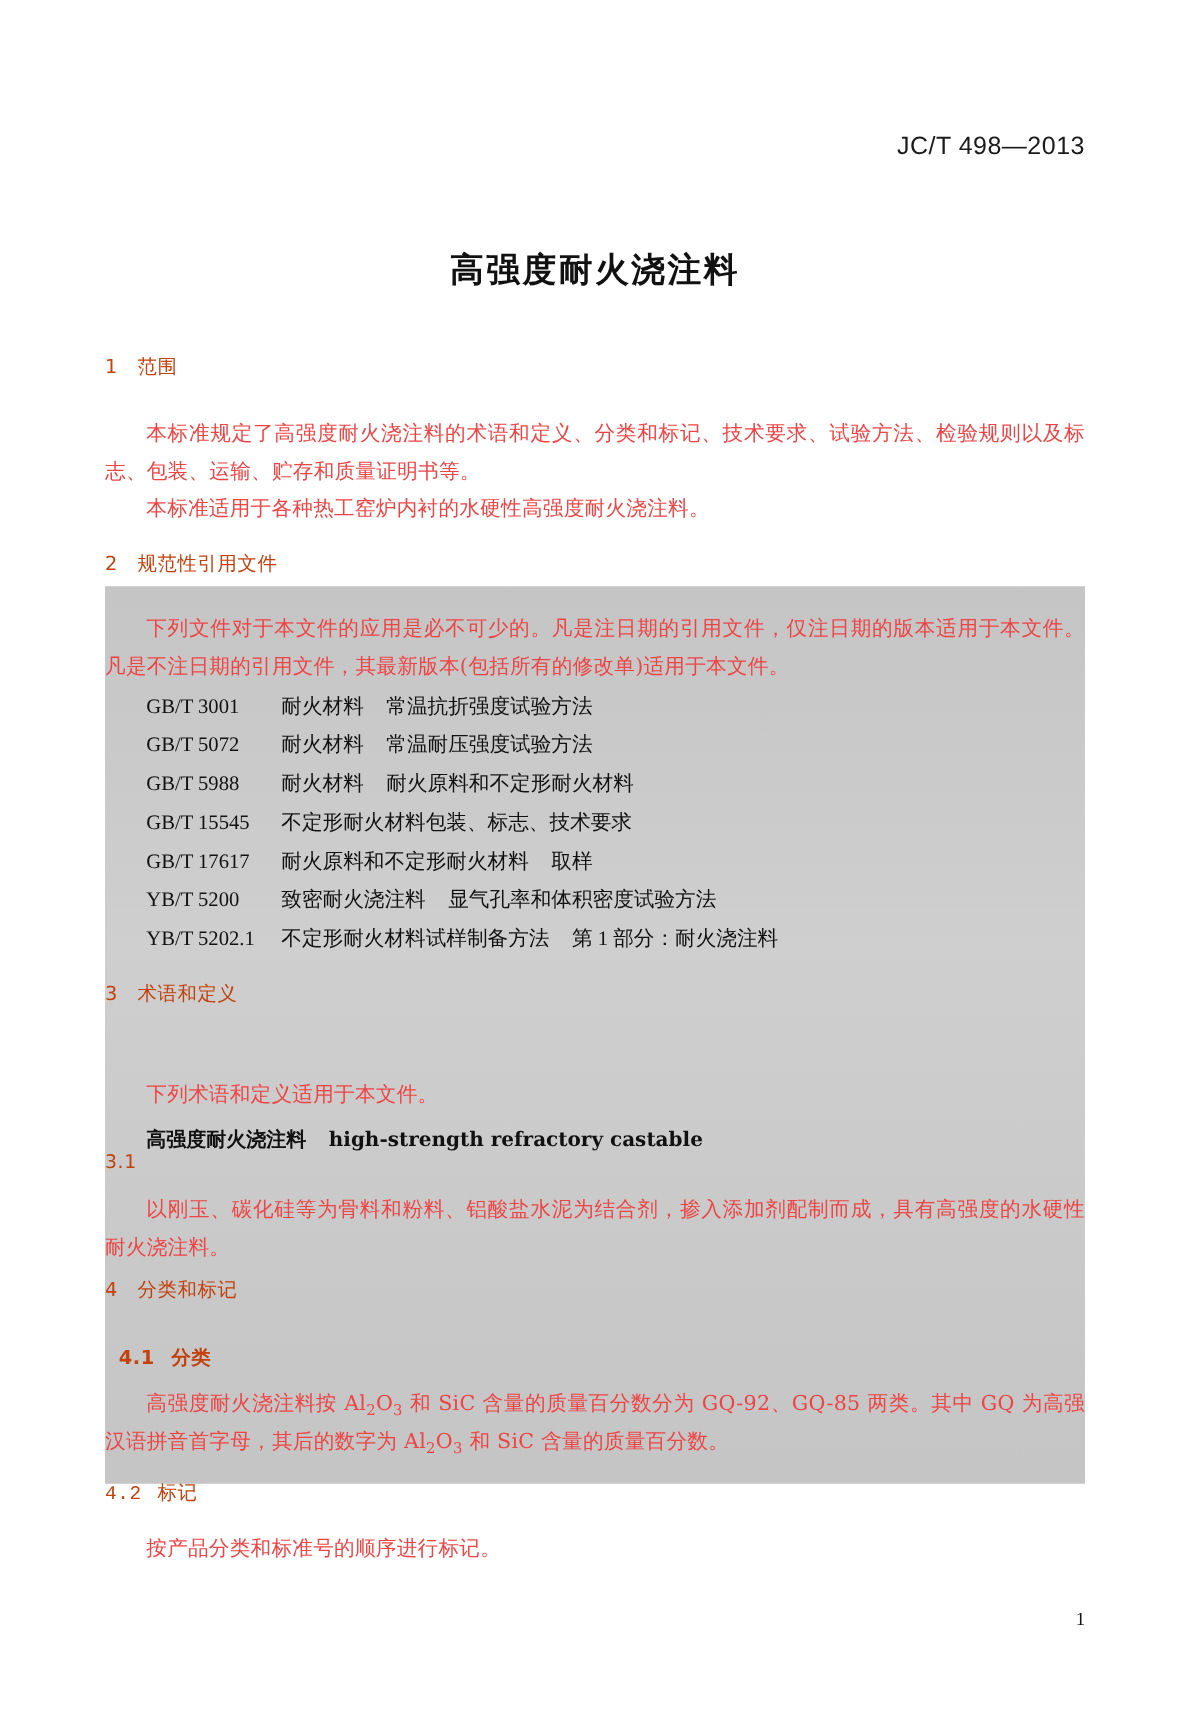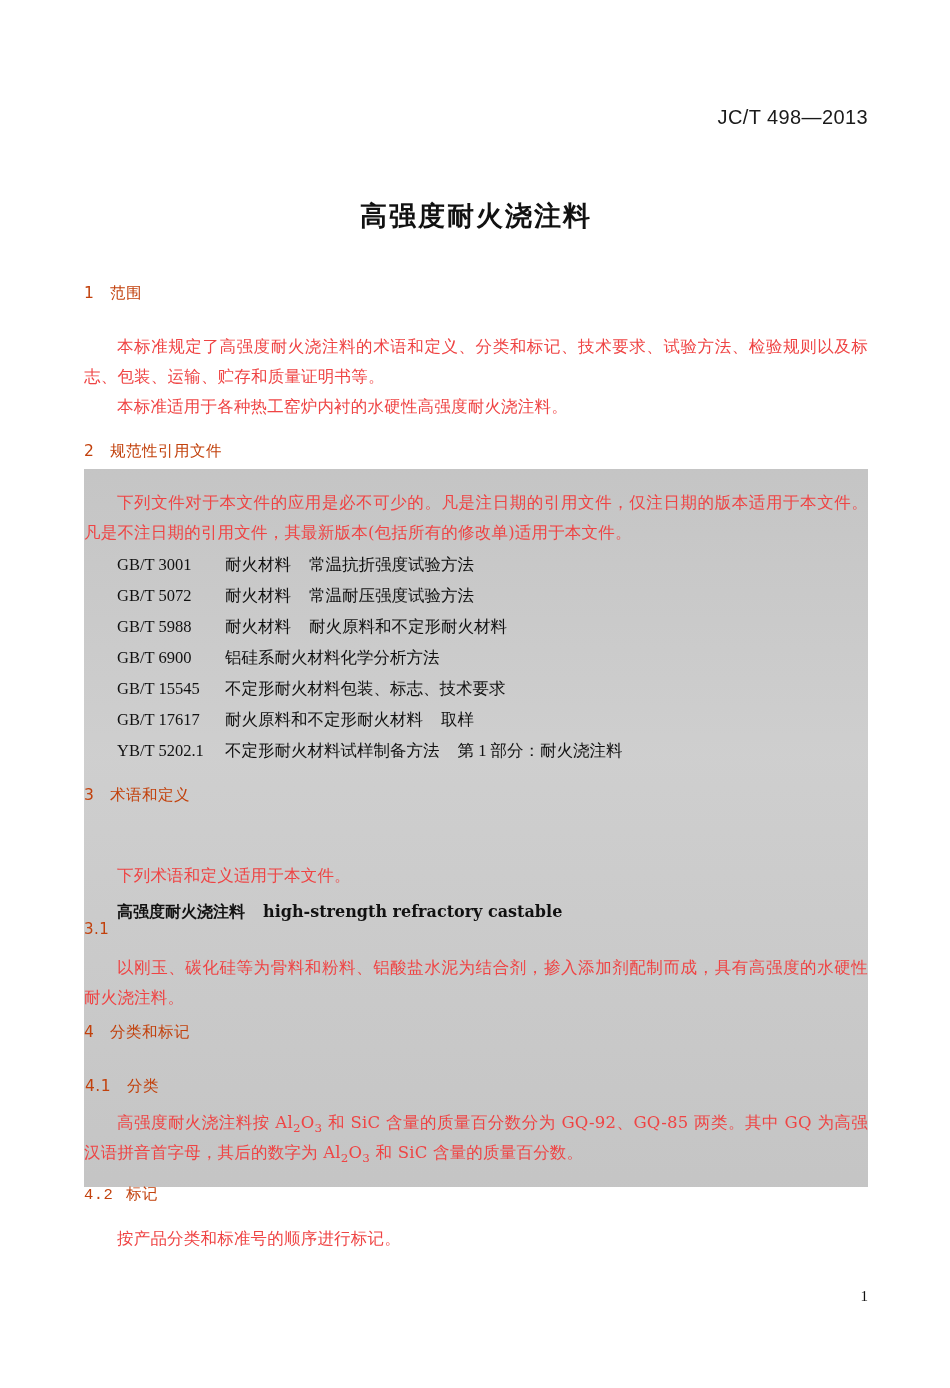--- a/index.html
+++ b/index.html
@@ -155,27 +155,27 @@
         <div class="ref-item">
           <span class="code">GB/T 3001</span><span class="t2">耐火材料</span><span class="gapsp"></span><span>常温抗折强度试验方法</span>
         </div>
         <div class="ref-item">
           <span class="code">GB/T 5072</span><span class="t2">耐火材料</span><span class="gapsp"></span><span>常温耐压强度试验方法</span>
         </div>
         <div class="ref-item">
           <span class="code">GB/T 5988</span><span class="t2">耐火材料</span><span class="gapsp"></span><span>耐火原料和不定形耐火材料</span>
         </div>
         <div class="ref-item">
-          <span class="code">GB/T 6900</span><span>铝硅系耐火材料化学分析方法</span>
-        </div>
-        <div class="ref-item">
           <span class="code">GB/T 15545</span><span>不定形耐火材料包装、标志、技术要求</span>
         </div>
         <div class="ref-item">
           <span class="code">GB/T 17617</span><span class="t2">耐火原料和不定形耐火材料</span><span class="gapsp"></span><span>取样</span>
+        </div>
+        <div class="ref-item">
+          <span class="code">YB/T 5200</span><span class="t2">致密耐火浇注料</span><span class="gapsp"></span><span>显气孔率和体积密度试验方法</span>
         </div>
         <div class="ref-item">
           <span class="code">YB/T 5202.1</span><span class="t2">不定形耐火材料试样制备方法</span><span class="gapsp"></span><span>第 1 部分：耐火浇注料</span>
         </div>
       </div>
 
       <div class="sec-head" style="position:absolute; top:769px; left:0;margin-top:16px;">
         <span class="num">3</span><span>术语和定义</span>
       </div>
 
@@ -186,21 +186,21 @@
       <div style="position:absolute; top:902px; left:33px; width:751px;">
         <span class="term-bold">高强度耐火浇注料</span><span class="gapsp"></span><span class="term-en">high-strength refractory castable</span>
       </div>
 
       <div class="para indent" style="position:absolute; top:953px; left:0; width:784px;">以刚玉、碳化硅等为骨料和粉料、铝酸盐水泥为结合剂，掺入添加剂配制而成，具有高强度的水硬性耐火浇注料。</div>
 
       <div class="sec-head" style="position:absolute; top:1022px; left:0;">
         <span class="num">4</span><span>分类和标记</span>
       </div>
 
-      <div class="sec-head" style="position:absolute; top:1076px; left:1px;">
+      <div class="sec-head" style="position:absolute; top:1076px; left:11px;font-weight:bold;">
         <span class="num" style="min-width:42px;">4.1</span><span>分类</span>
       </div>
 
       <div class="para indent" style="position:absolute; top:1108px; left:0; width:784px;">高强度耐火浇注料按 Al<sub>2</sub>O<sub>3</sub> 和 SiC 含量的质量百分数分为 GQ-92、GQ-85 两类。其中 GQ 为高强汉语拼音首字母，其后的数字为 Al<sub>2</sub>O<sub>3</sub> 和 SiC 含量的质量百分数。</div>
 
       <div class="sec-head" style="position:absolute; top:1184px; left:0;">
         <span class="num" style="min-width:42px;font-family:Liberation Mono, monospace;">4.2</span><span>标记</span>
       </div>
 
       <div class="para indent" style="position:absolute; top:1224px; left:0; width:784px;">按产品分类和标准号的顺序进行标记。</div>

